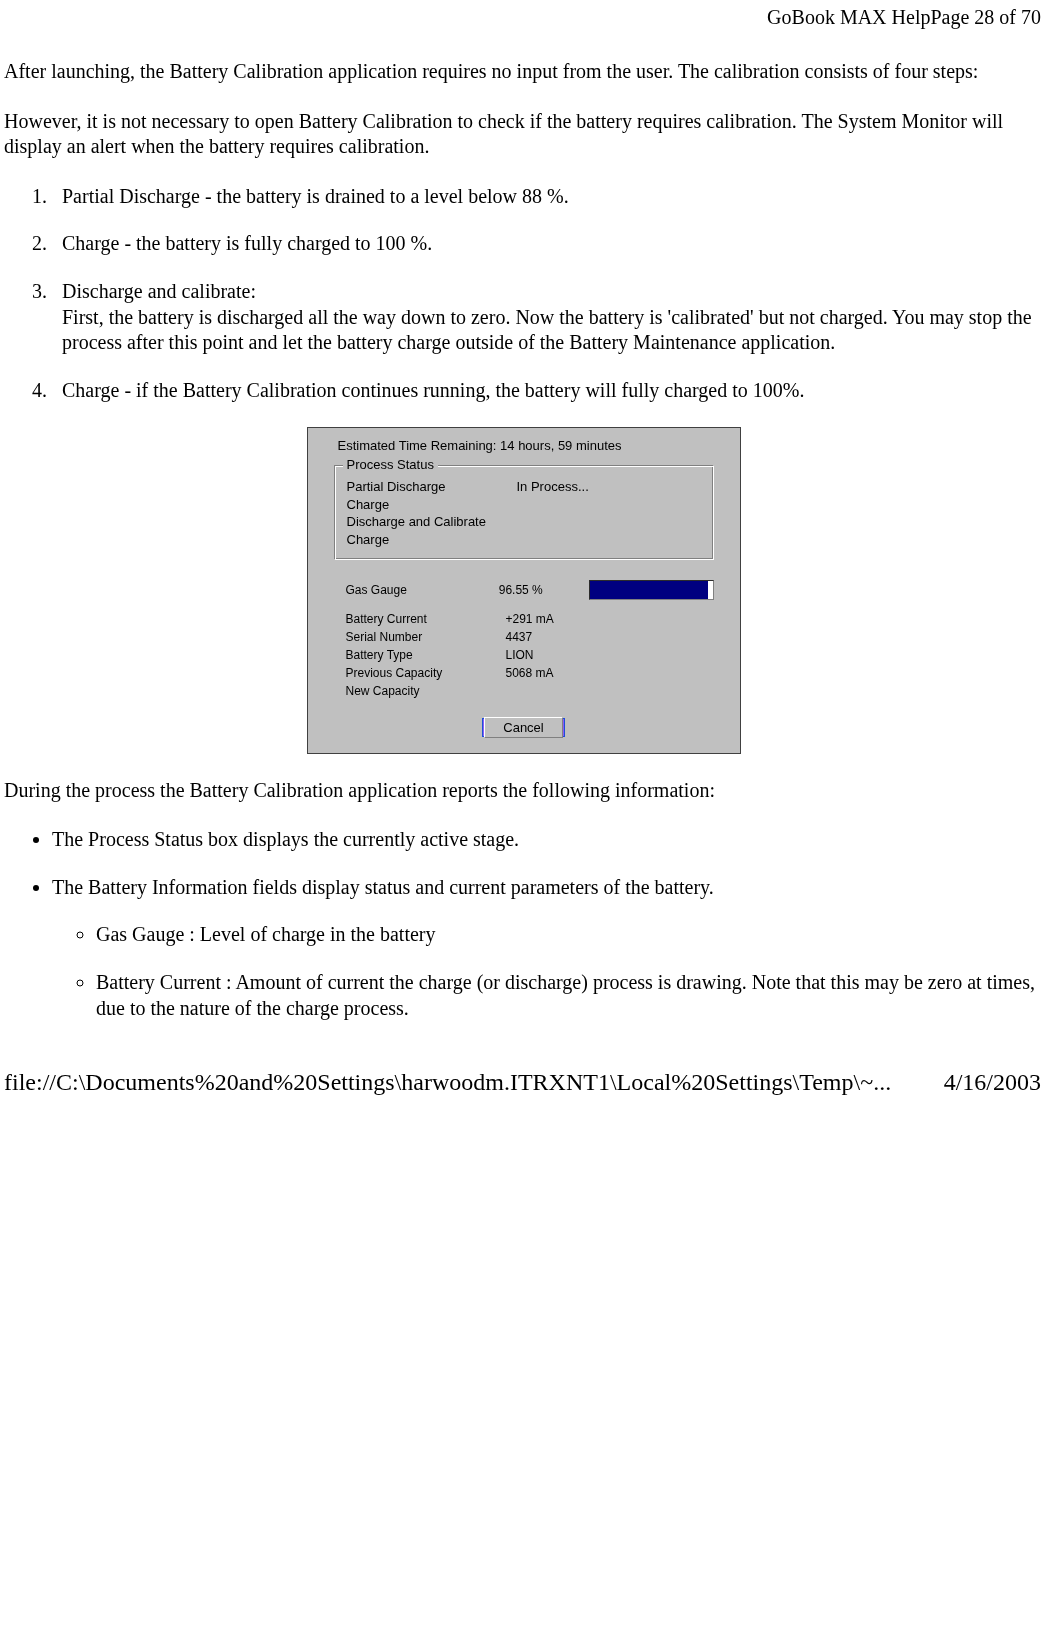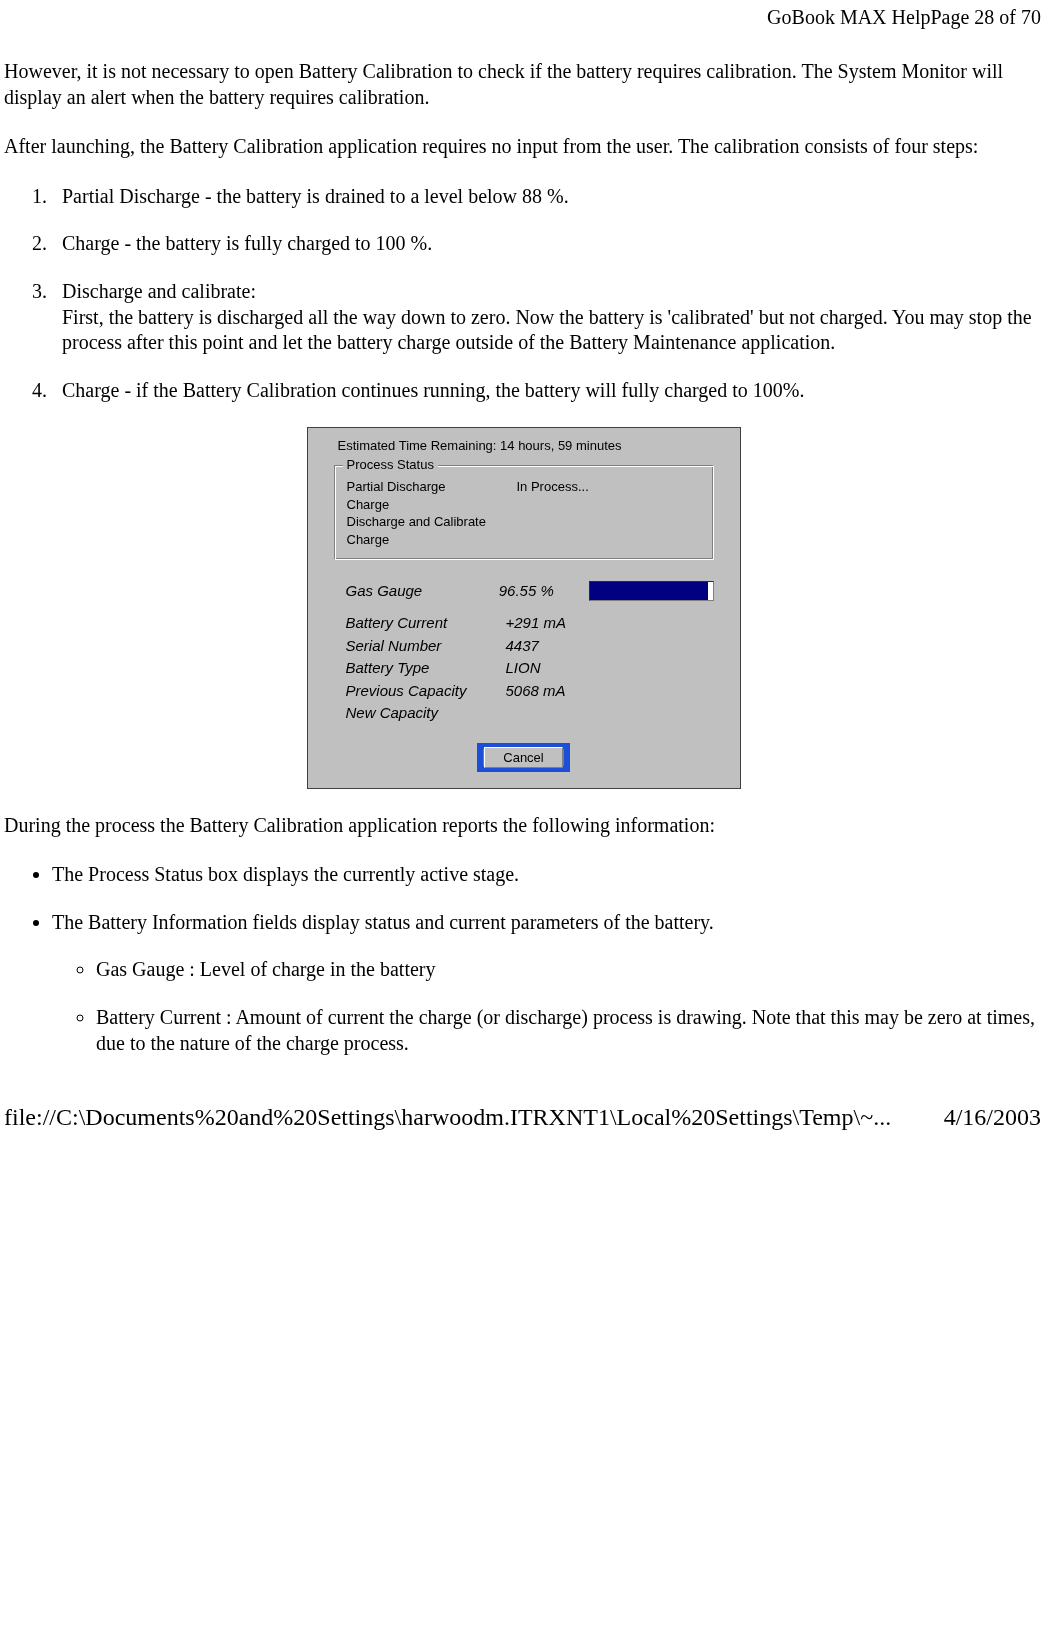--- a/index.html
+++ b/index.html
@@ -99,37 +99,37 @@
       top: -9px;
       left: 8px;
       background: #c0c0c0;
       padding: 0 4px;
       font-size: 13px;
       text-align: center;
     }
     .status-row { display: flex; font-size: 13px; line-height: 1.35; }
     .status-row .lbl { width: 170px; }
     .info { margin: 0 10px 18px 22px; }
-    .info-row { display: flex; align-items: center; font-size: 15px; line-height: 1.5; font-style: italic; }
+    .info-row { display: flex; align-items: center; font-size: 12px; line-height: 1.5; }
     .info-row .lbl { width: 160px; }
     .info-row .val { width: 90px; }
     .gauge {
       width: 128px; height: 18px;
       border: 1px inset #808080;
       background: #fff;
       margin-left: 4px;
     }
     .gauge-fill {
       height: 100%;
       background: #000080;
     }
     .btn-row { text-align: center; margin-top: 2px; }
     .cancel-btn {
       display: inline-block;
-      border: 6px solid #1d4ed8;
+      border: 1px solid #1d4ed8;
       padding: 1px;
       background: #8b5cf6;
     }
     .cancel-btn-inner {
       border: 1px dotted #000;
       border-top: 1px solid #fff;
       border-left: 1px solid #fff;
       border-right: 1px solid #808080;
       border-bottom: 1px solid #808080;
       padding: 2px 18px;
@@ -165,22 +165,22 @@
 </head>
 <body>
 
 <div class="header">
   <span>GoBook MAX Help</span>
   <span>Page 28 of 70</span>
 </div>
 
 <div class="content">
 
+  <p>After launching, the Battery Calibration application requires no input from the user. The calibration consists of four steps:</p>
   <p>However, it is not necessary to open Battery Calibration to check if the battery requires calibration.  The System Monitor will display an alert when the battery requires calibration.</p>
-  <p>After launching, the Battery Calibration application requires no input from the user. The calibration consists of four steps:</p>
 
   <ol class="main">
     <li> Partial Discharge - the battery is drained to a level below 88 %.</li>
     <li> Charge - the battery is fully charged to 100 %.</li>
     <li>
       <span> Discharge and calibrate:</span>
       <div class="sub">First, the battery is discharged all the way down to zero.  Now the battery is 'calibrated' but not charged. You may stop the process after this point and let the battery charge outside of the Battery Maintenance application.</div>
     </li>
     <li>Charge - if the Battery Calibration continues running, the battery will fully charged to 100%.</li>
   </ol>

